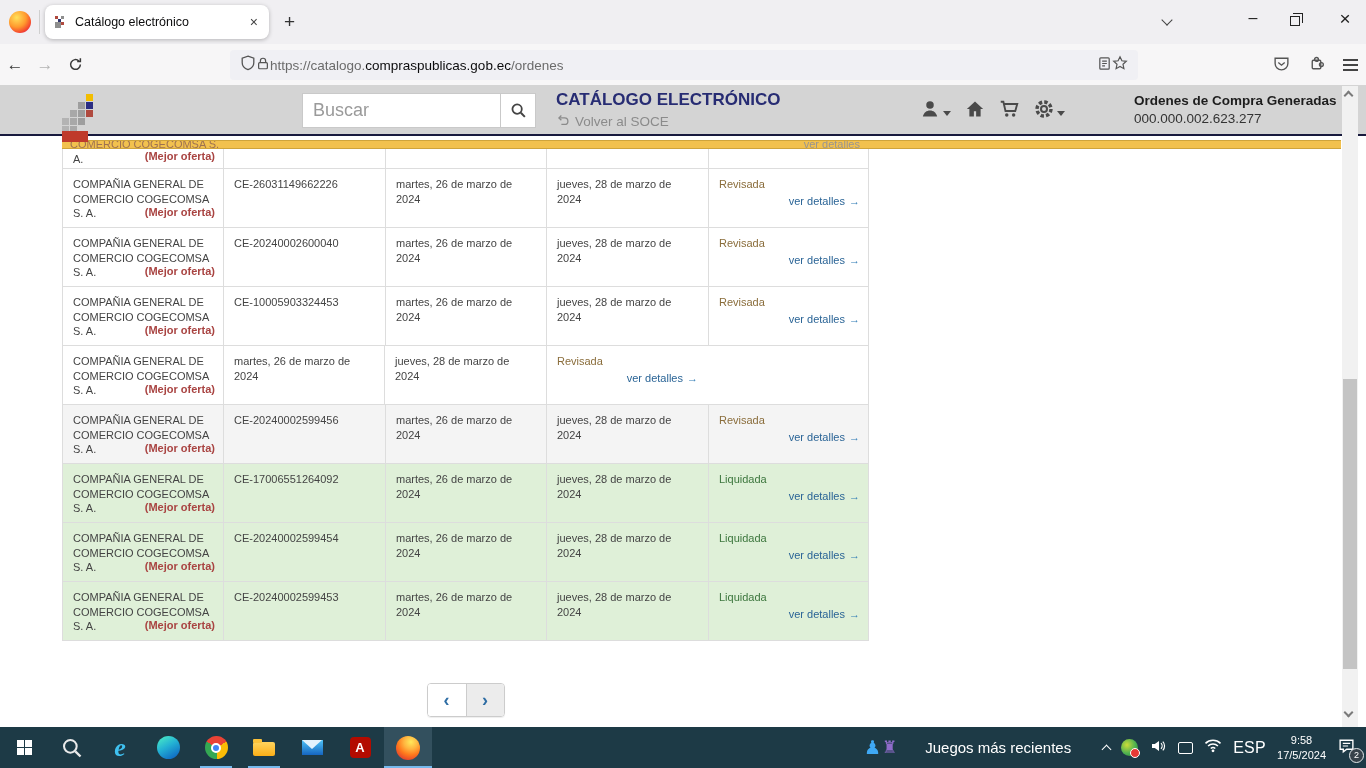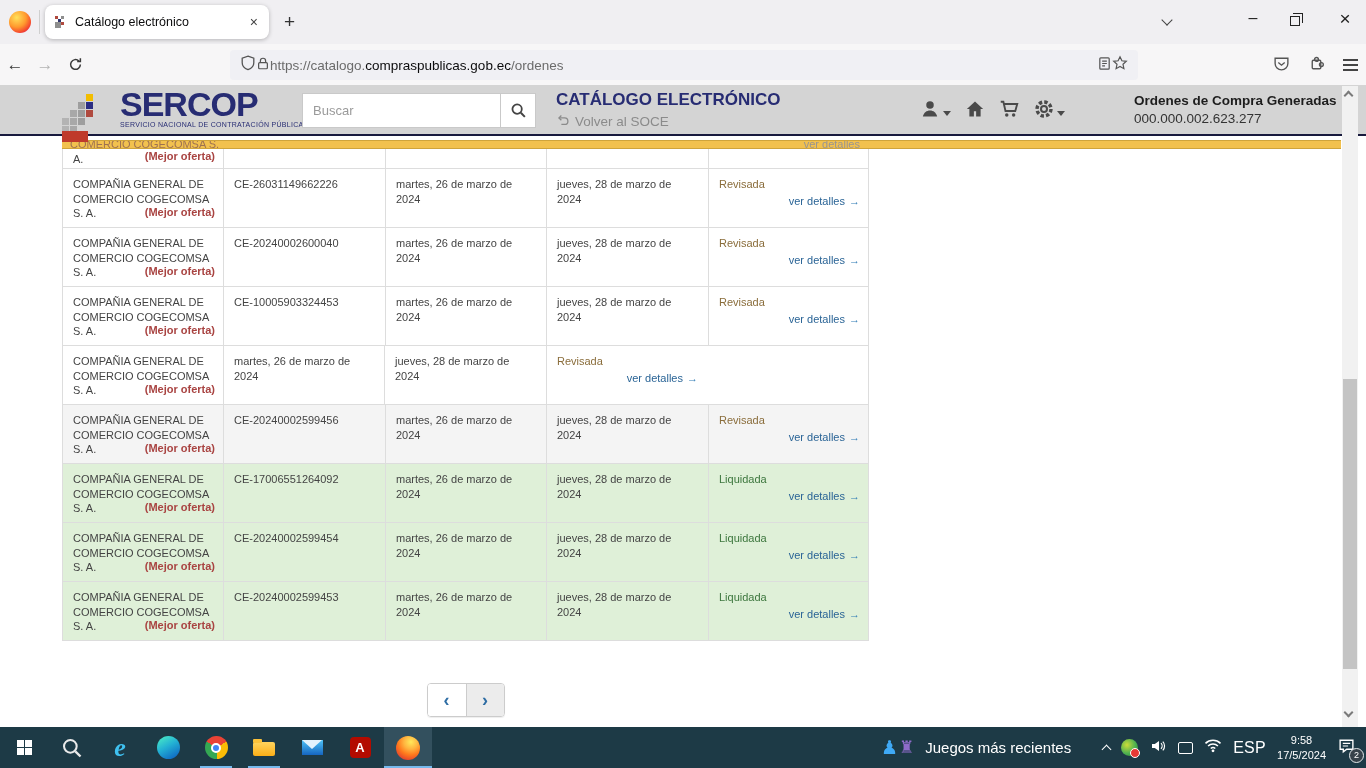--- a/index.html
+++ b/index.html
@@ -48,21 +48,21 @@
   .site-header{position:absolute;top:0;left:0;width:1366px;height:50px;background:var(--header-gray,#d4d4d4);
     border-bottom:2px solid #181a3d;z-index:2;}
   .logo-px{position:absolute;left:86px;top:8px;width:7px;height:7px;background:#f2bd00;}
   .logo-px::before{content:"";position:absolute;left:0;top:0;width:7px;height:7px;background:transparent;
     box-shadow:-8px 8px 0 #9e9e9e,0 8px 0 #2b2e83,-16px 16px 0 #a8a8a8,-8px 16px 0 #9e9e9e,0 16px 0 #b04a3f,
     -24px 24px 0 #b3b3b3,-16px 24px 0 #a8a8a8,-8px 24px 0 #9e9e9e,-24px 32px 0 #b3b3b3,-16px 32px 0 #a8a8a8;}
   .logo-text{position:absolute;left:120px;top:1px;}
   .logo-title{font-size:34px;font-weight:bold;letter-spacing:-1px;line-height:34px;color:var(--accent-navy,#272c73);}
   .logo-sub{font-size:7px;letter-spacing:.3px;color:var(--accent-navy,#272c73);margin-top:0px;white-space:nowrap;}
   .search-wrap{position:absolute;left:302px;top:7px;display:flex;}
-  .search-input{width:198px;height:35px;border:1px solid #c9c9c9;border-right:none;padding:0 10px;font-size:13px;
+  .search-input{width:198px;height:35px;border:1px solid #c9c9c9;border-right:none;padding:0 10px;font-size:18px;
     color:#14532d;background:#fff;outline:none;font-family:"Liberation Sans",sans-serif;}
   .search-input::placeholder{color:#9a9a9a;}
   .search-btn{width:36px;height:35px;border:1px solid #c9c9c9;background:#fff;display:flex;align-items:center;justify-content:center;}
   .title-group{position:absolute;left:556px;top:4px;}
   .page-title{font-size:17px;font-weight:bold;color:var(--accent-navy,#272c73);}
   .volver{display:flex;align-items:center;gap:5px;margin-top:3px;color:#8b8b8b;font-size:13.5px;}
   .hdr-icons{position:absolute;left:920px;top:13px;display:flex;align-items:flex-start;gap:0;}
   .hicon{display:flex;align-items:center;margin-right:14px;}
   .caret{width:0;height:0;border-left:4px solid transparent;border-right:4px solid transparent;
     border-top:5px solid #4a4a4a;margin-left:3px;margin-top:8px;}
@@ -136,21 +136,21 @@
   .mail{position:relative;width:21px;height:15px;background:linear-gradient(#4fc3f7,#1565c0);overflow:hidden;}
   .mail::before{content:"";position:absolute;left:0;top:0;width:0;height:0;
     border-left:10.5px solid transparent;border-right:10.5px solid transparent;border-top:9px solid #e3f2fd;}
   .acro{width:21px;height:21px;border-radius:4px;background:#b30b00;color:#fff;font-weight:bold;font-size:13px;
     display:flex;align-items:center;justify-content:center;}
   .fx-ball{width:24px;height:24px;border-radius:50%;
     background:radial-gradient(circle at 62% 25%,#ffe95a 0%,#ffb43f 30%,#ff7a1c 55%,#e8482b 78%,#b5256f 100%);}
   .widget{display:flex;align-items:center;margin-left:auto;gap:4px;padding:0 6px;height:41px;}
   .chess-pawn{font-size:19px;color:#3fa9f5;line-height:1;}
   .chess-rook{font-size:17px;color:#8e6bc9;line-height:1;margin-left:-3px;}
-  .widget-label{color:#fff;font-size:15px;margin-left:7px;white-space:nowrap;}
+  .widget-label{color:#fff;font-size:15px;margin-left:24px;white-space:nowrap;}
   .tray{display:flex;align-items:center;gap:11px;margin-left:26px;margin-right:10px;color:#fff;}
   .tray-chev{width:7px;height:7px;border-right:1.7px solid #fff;border-bottom:1.7px solid #fff;transform:rotate(-135deg);margin-top:3px;}
   .av{position:relative;width:17px;height:17px;border-radius:50%;
     background:radial-gradient(circle at 35% 35%,#cddc39,#4caf50 55%,#2e7d32);}
   .av::after{content:"";position:absolute;right:-2px;bottom:-2px;width:8px;height:8px;border-radius:50%;
     background:#e53935;border:1px solid #fff;}
   .disp{width:15px;height:12px;border:1.6px solid #fff;border-radius:2px;position:relative;}
   .esp{font-size:16px;letter-spacing:.3px;}
   .clock{font-size:11px;line-height:1.35;text-align:center;}
   .notif{position:relative;}
@@ -226,24 +226,20 @@
           </svg>
       </span>
       <span class="hamburger"></span>
     </div>
   </div>
 
   <div class="viewport">
 
     <div class="site-header">
       <span class="logo-px"></span>
-      <div class="logo-text">
-        <div class="logo-title">SERCOP</div>
-        <div class="logo-sub">SERVICIO NACIONAL DE CONTRATACIÓN PÚBLICA</div>
-      </div>
       <div class="search-wrap">
         <input class="search-input" type="text" placeholder="Buscar" style="">
         <button class="search-btn">
           <svg width="17" height="17" viewBox="0 0 16 16">
               <circle cx="6.7" cy="6.7" r="4.4" fill="none" stroke="#444" stroke-width="1.7"></circle>
               <path d="M10.2 10.2L14 14" stroke="#444" stroke-width="1.9"></path>
             </svg>
         </button>
       </div>
       <div class="title-group">

